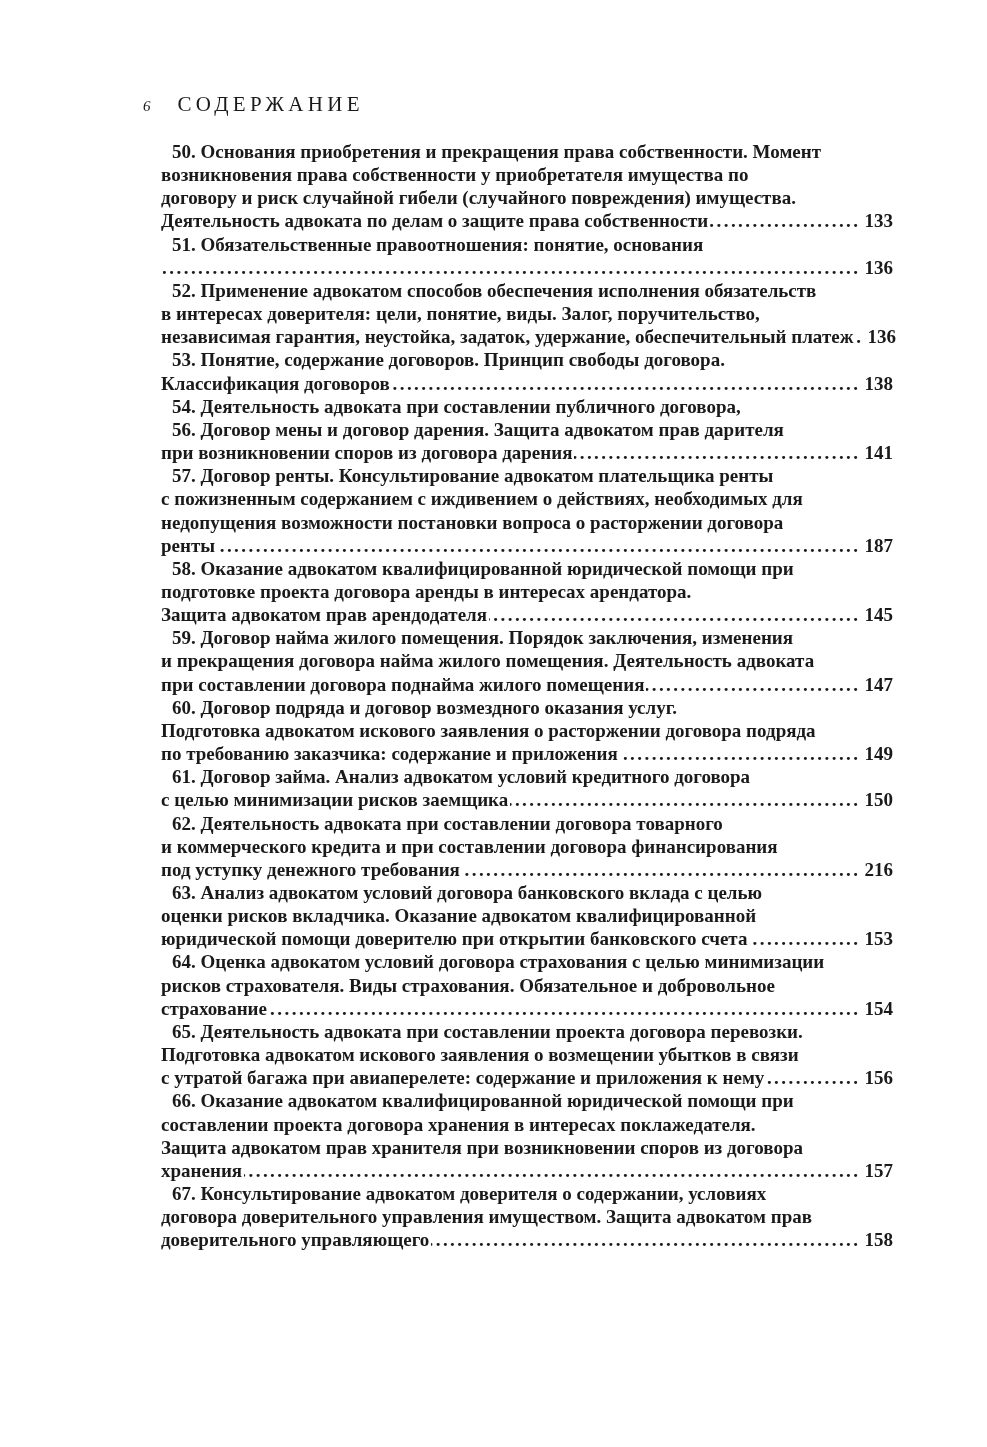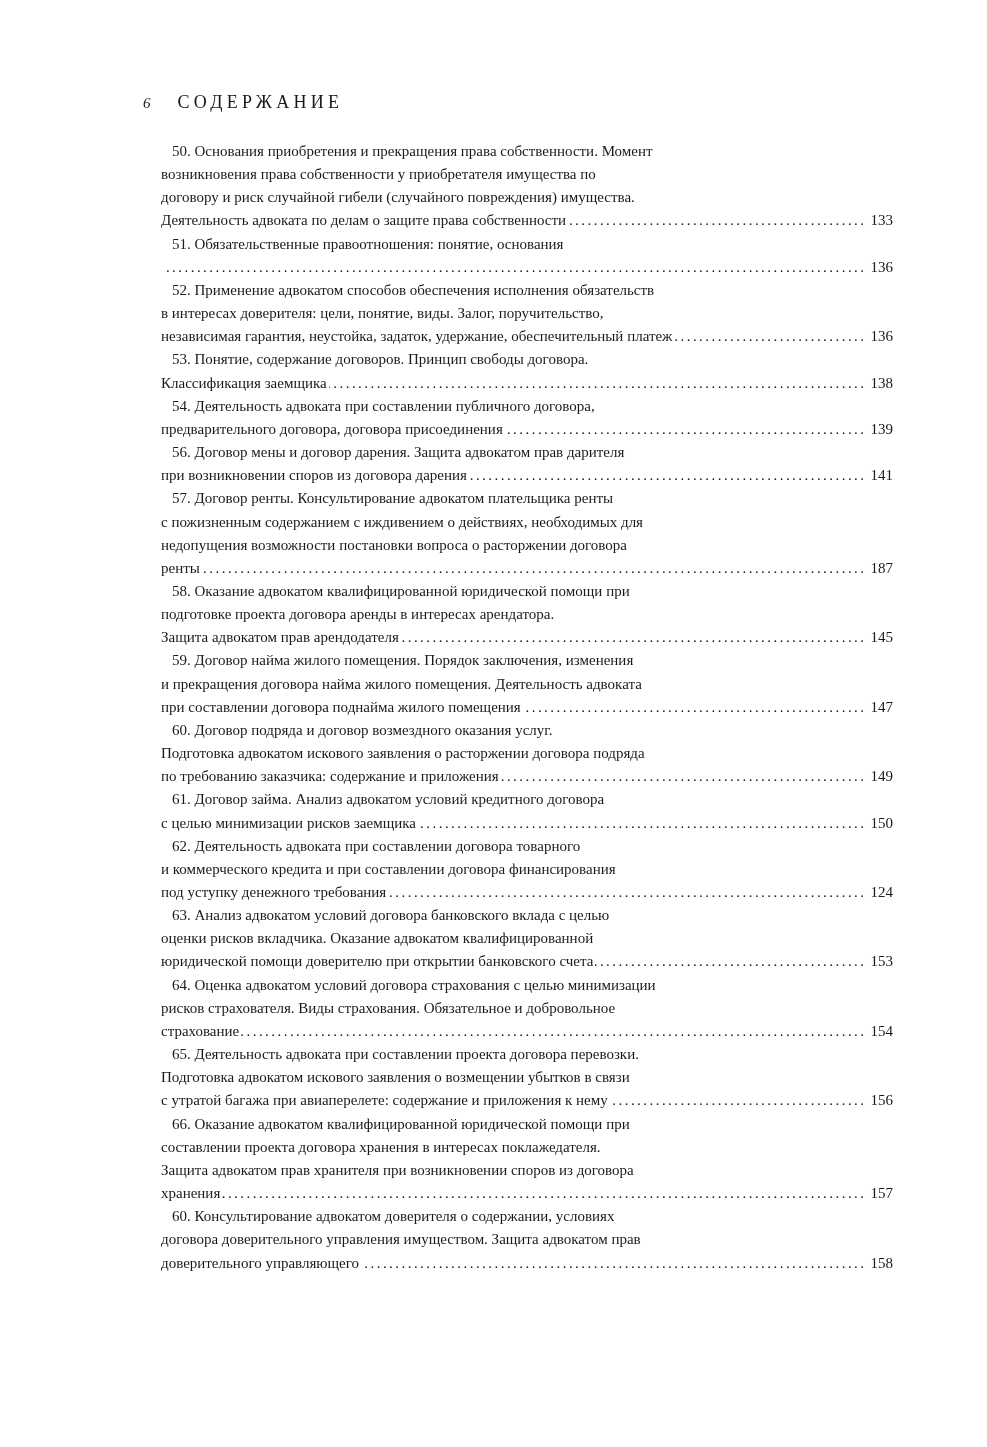--- a/index.html
+++ b/index.html
@@ -21,32 +21,33 @@
     top: 92px;
     left: 143px;
     white-space: nowrap;
   }
   .folio {
     font-style: italic;
     font-size: 15px;
     color: #1a1a1a;
   }
   .head-title {
-    font-size: 18px;
+    font-size: 21px;
     letter-spacing: 4.3px;
     margin-left: 27px;
     color: #1a1a1a;
   }
   .toc {
     position: absolute;
     top: 140px;
     left: 161px;
     width: 732px;
-    font-size: 15px;
+    font-size: 19px;
     line-height: 23.15px;
+    font-weight: bold;
   }
   .entry { margin: 0; }
   .line {
     white-space: nowrap;
   }
   .line.first {
     padding-left: 11px;
   }
   .line.last {
     display: flex;
@@ -108,33 +109,28 @@
         <div class="line last">
         <span class="line-text">независимая гарантия, неустойка, задаток, удержание, обеспечительный платеж</span>
         <span class="leader"></span>
         <span class="page-num">136</span>
       </div>
     </div>
 
     <div class="entry">
       <div class="line first">53. Понятие, содержание договоров. Принцип свободы договора.</div>
         <div class="line last">
-        <span class="line-text">Классификация заемщика</span>
+        <span class="line-text">Классификация договоров</span>
         <span class="leader"></span>
         <span class="page-num">138</span>
       </div>
     </div>
 
     <div class="entry">
       <div class="line first">54. Деятельность адвоката при составлении публичного договора,</div>
-        <div class="line last">
-        <span class="line-text">предварительного договора, договора присоединения</span>
-        <span class="leader"></span>
-        <span class="page-num">139</span>
-      </div>
     </div>
 
 
     <div class="entry">
       <div class="line first">56. Договор мены и договор дарения. Защита адвокатом прав дарителя</div>
         <div class="line last">
         <span class="line-text">при возникновении споров из договора дарения</span>
         <span class="leader"></span>
         <span class="page-num">141</span>
       </div>
@@ -189,21 +185,21 @@
         <span class="page-num">150</span>
       </div>
     </div>
 
     <div class="entry">
       <div class="line first">62. Деятельность адвоката при составлении договора товарного</div>
         <div class="line">и коммерческого кредита и при составлении договора финансирования</div>
         <div class="line last">
         <span class="line-text">под уступку денежного требования</span>
         <span class="leader"></span>
-        <span class="page-num">124</span>
+        <span class="page-num">216</span>
       </div>
     </div>
 
     <div class="entry">
       <div class="line first">63. Анализ адвокатом условий договора банковского вклада с целью</div>
         <div class="line">оценки рисков вкладчика. Оказание адвокатом квалифицированной</div>
         <div class="line last">
         <span class="line-text">юридической помощи доверителю при открытии банковского счета</span>
         <span class="leader"></span>
         <span class="page-num">153</span>
@@ -235,21 +231,21 @@
         <div class="line">составлении проекта договора хранения в интересах поклажедателя.</div>
         <div class="line">Защита адвокатом прав хранителя при возникновении споров из договора</div>
         <div class="line last">
         <span class="line-text">хранения</span>
         <span class="leader"></span>
         <span class="page-num">157</span>
       </div>
     </div>
 
     <div class="entry">
-      <div class="line first">60. Консультирование адвокатом доверителя о содержании, условиях</div>
+      <div class="line first">67. Консультирование адвокатом доверителя о содержании, условиях</div>
         <div class="line">договора доверительного управления имуществом. Защита адвокатом прав</div>
         <div class="line last">
         <span class="line-text">доверительного управляющего</span>
         <span class="leader"></span>
         <span class="page-num">158</span>
       </div>
     </div>
   </div>
 
 </div>

